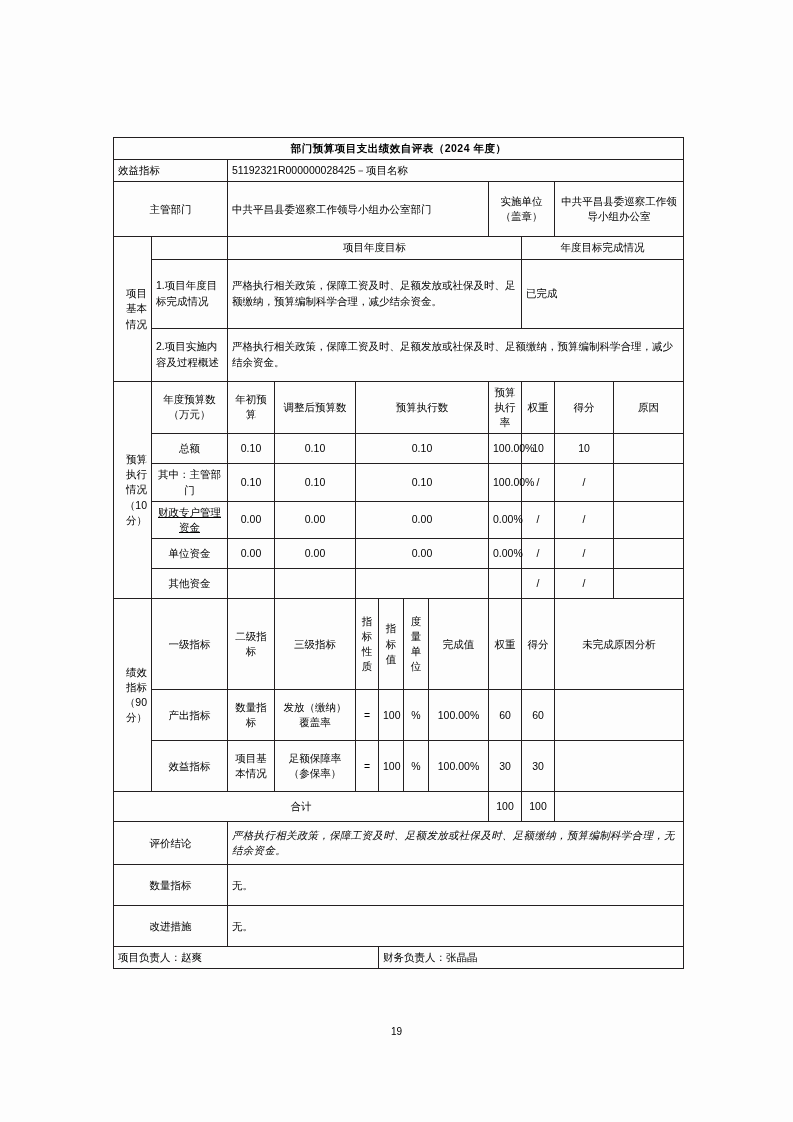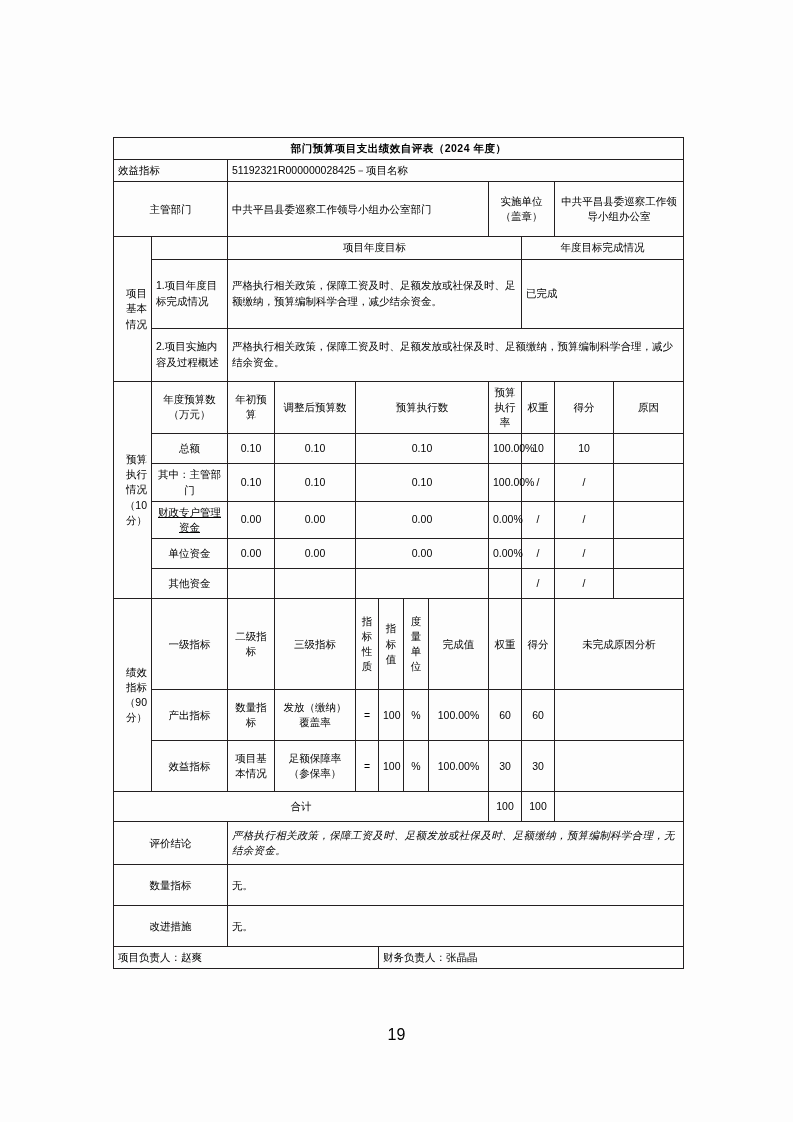--- a/index.html
+++ b/index.html
@@ -83,21 +83,21 @@
     font-size: 10.5px;
     padding: 7px 6px;
     margin-left: 7px;
   }
   .pagenum {
     position: absolute;
     left: 0;
     top: 1026px;
     width: 793px;
     text-align: center;
-    font-size: 16px;
+    font-size: 10px;
     color: #000;
   }
 </style>
 </head>
 <body>
 
 <div class="page">
 
   <div class="doc-wrap">
     <table class="main">

